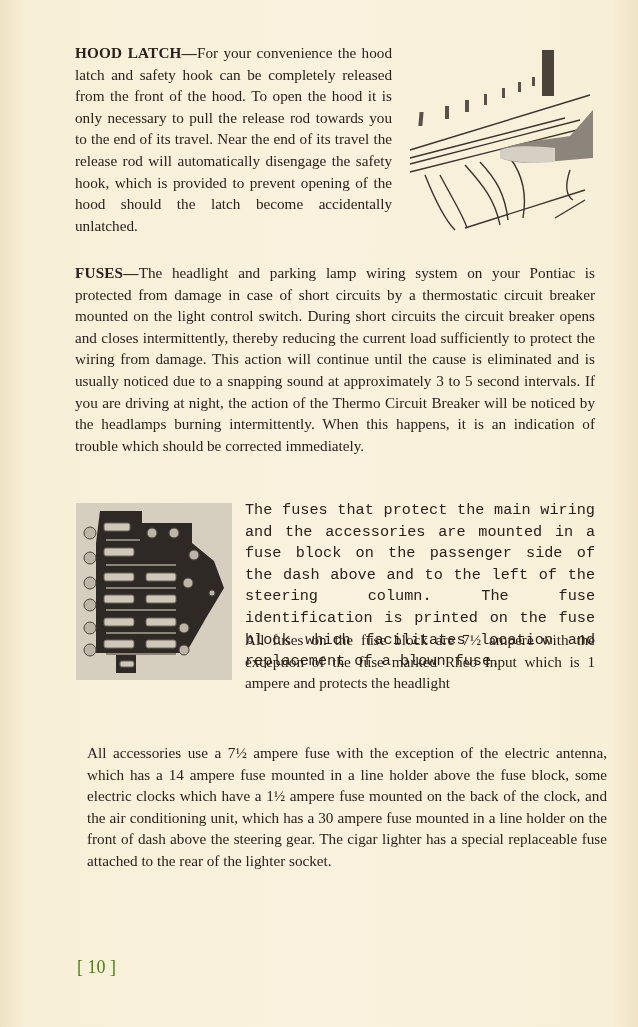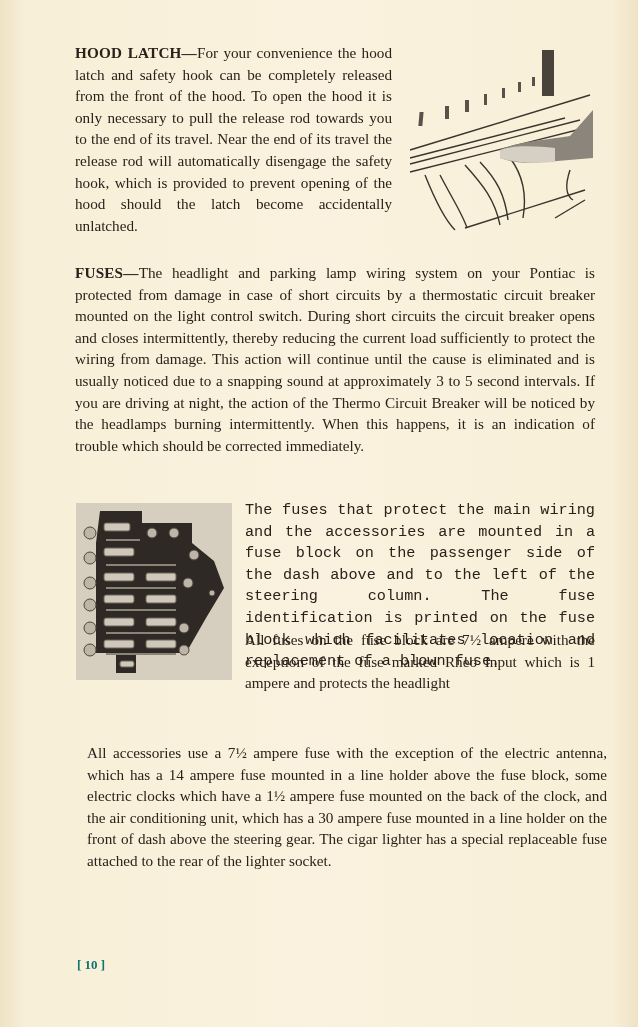--- a/index.html
+++ b/index.html
@@ -23,21 +23,21 @@
   }
   .txt .head { font-weight: bold; letter-spacing: 0.2px; }
   .hood { left: 75px; top: 42px; width: 317px; }
   .fuses { left: 75px; top: 262px; width: 520px; }
   .p2 { left: 245px; top: 500px; width: 350px; font-family: Liberation Mono, monospace; }
   .p3 { left: 245px; top: 629px; width: 350px; }
   .p3b { left: 75px; top: 672px; width: 520px; }
   .p4 { left: 75px; top: 742px; width: 520px; margin-left: 12px; }
   .pagenum {
     position: absolute; left: 77px; top: 957px;
-    font-family: "Liberation Serif", serif; font-size: 13px; font-weight: bold; color: #0f766e;
+    font-family: "Liberation Serif", serif; font-size: 18px; font-weight: normal; color: #4d7c0f;
   }
   .illus-hood { position: absolute; left: 405px; top: 50px; width: 190px; height: 185px; }
   .illus-fuse { position: absolute; left: 76px; top: 503px; width: 156px; height: 177px; background: #d9d2c0; }
 </style>
 </head>
 <body>
 
 <div class="page">
 
   <div class="txt hood">

